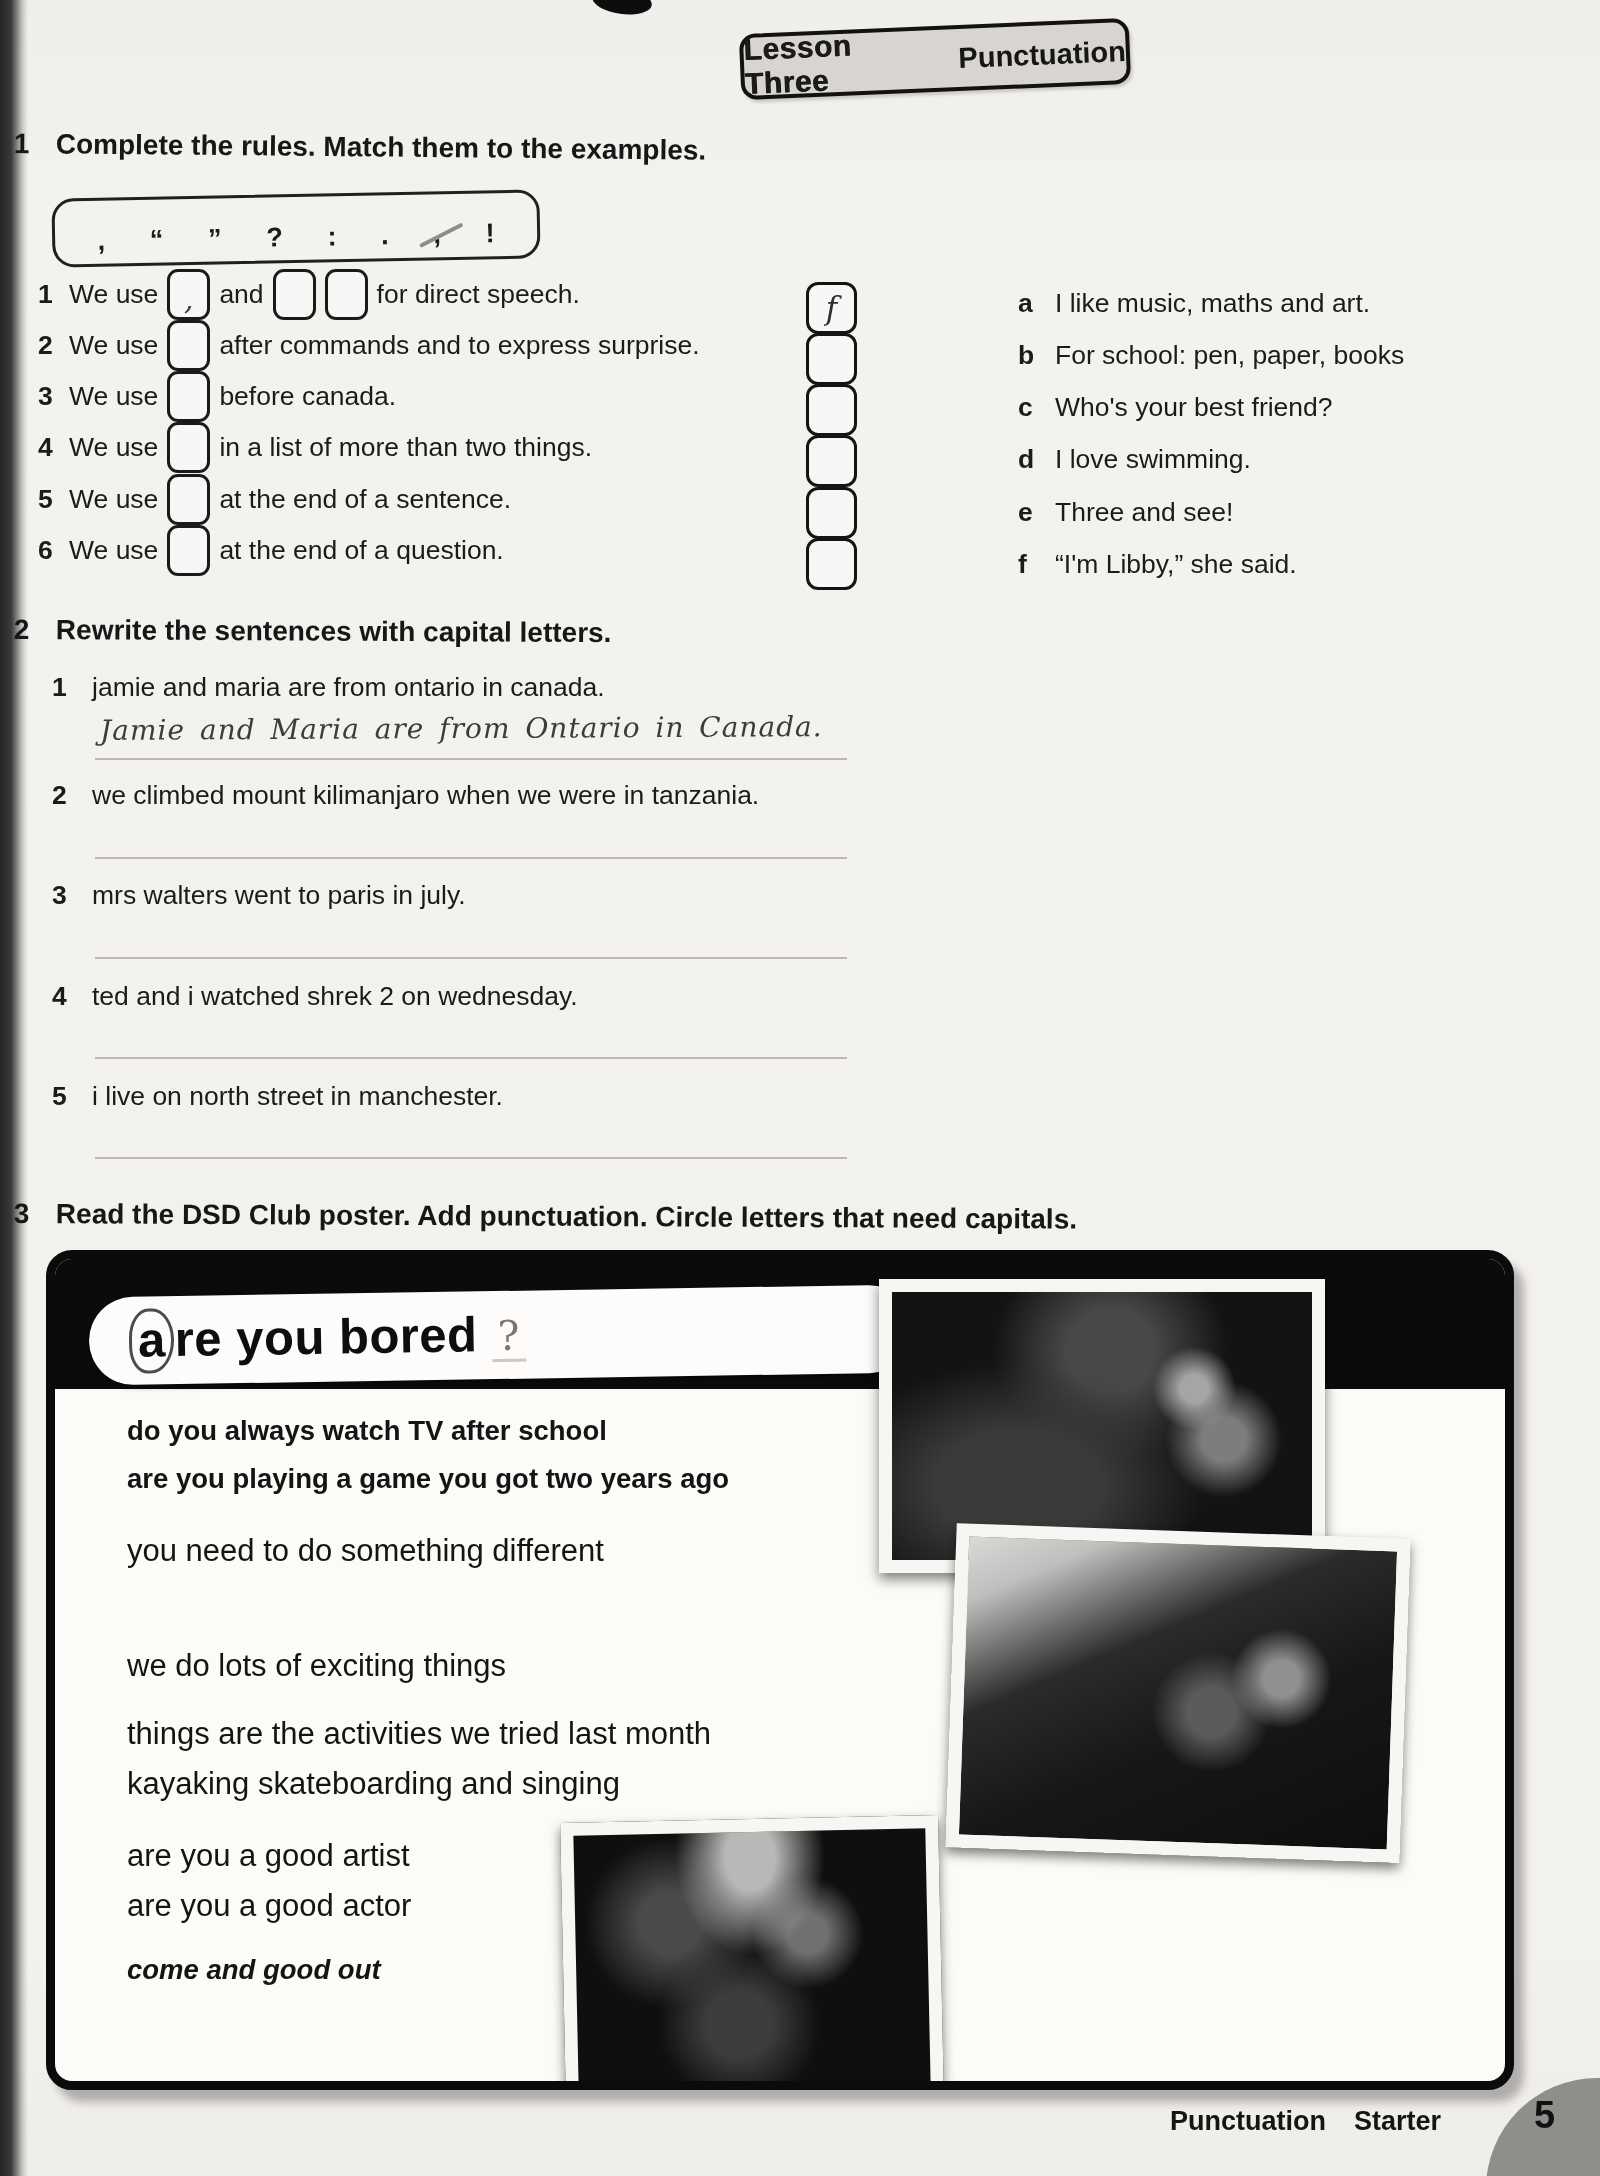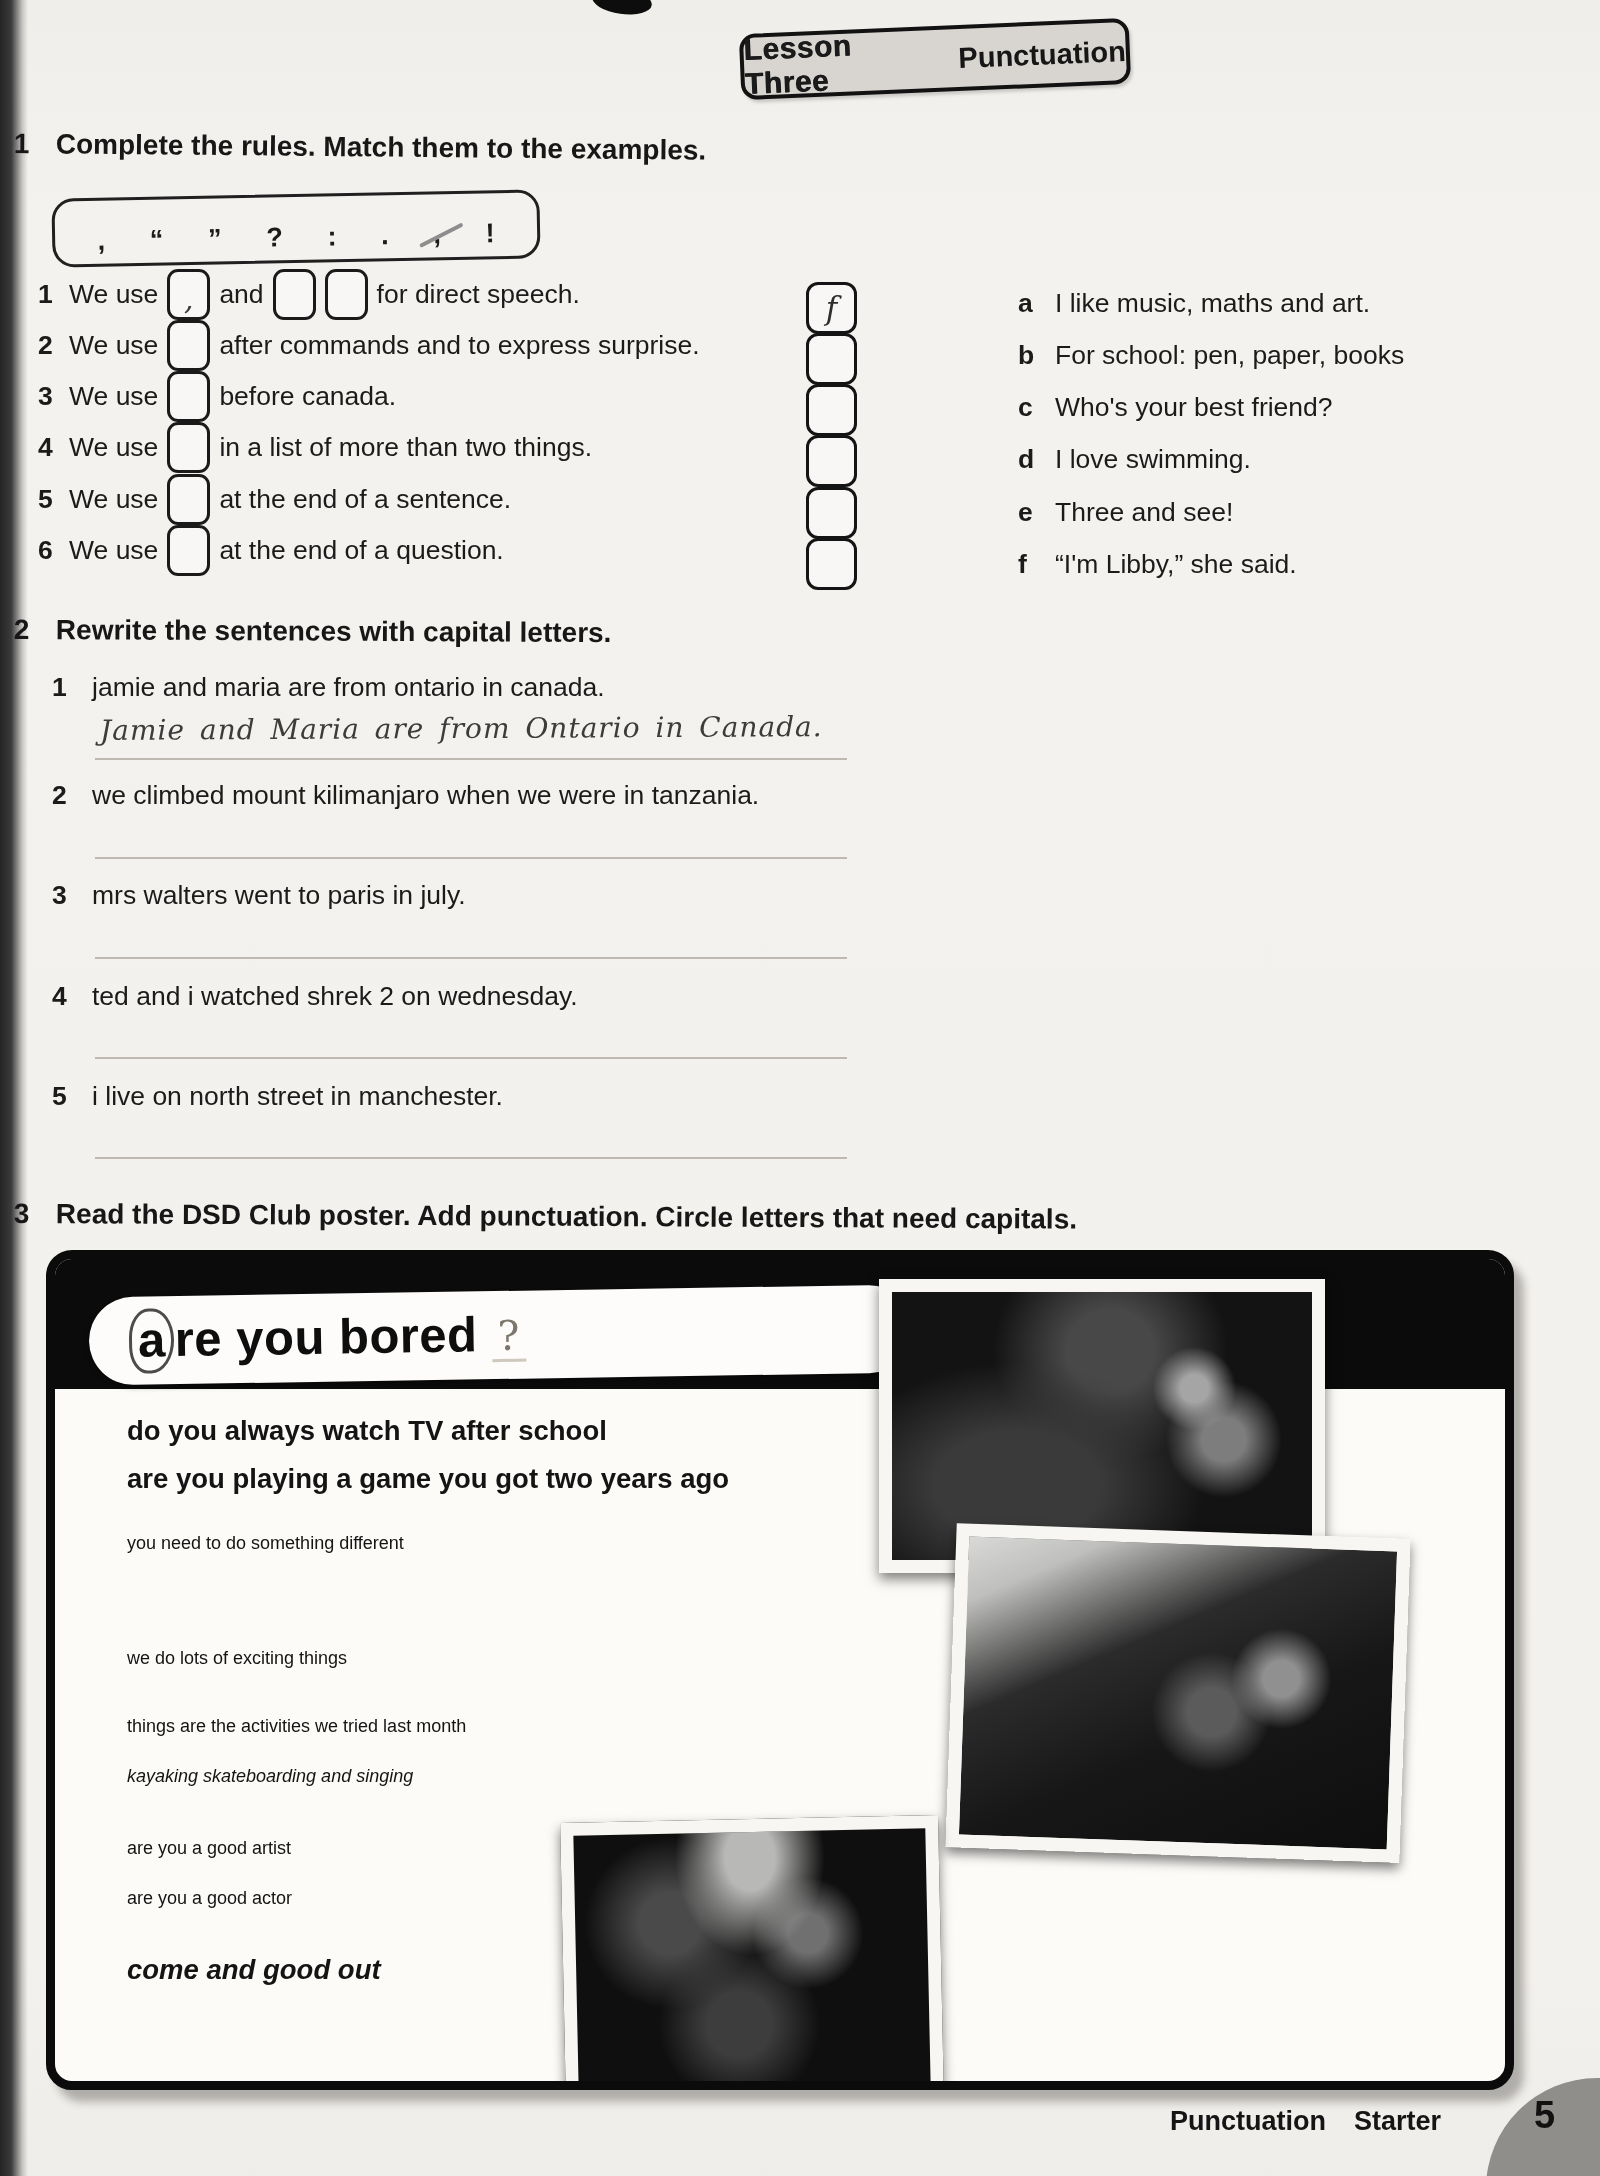--- a/index.html
+++ b/index.html
@@ -72,23 +72,23 @@
     box-shadow:10px 12px 9px rgba(80,78,74,.4);}
   .poster-topband{position:absolute;left:0;top:0;width:100%;height:130px;background:#0b0b0b;}
   .poster-banner{position:absolute;left:34px;top:32px;width:744px;height:88px;background:#fdfcfa;
     border-radius:48px;display:flex;align-items:center;padding:0 40px;transform:rotate(-.9deg);
     box-shadow:0 3px 5px rgba(0,0,0,.35);}
   .headline{font-size:49px;font-weight:700;letter-spacing:.5px;color:#0e0e0e;white-space:nowrap;}
   .circled{display:inline-block;border:3px solid #4c4c4c;border-radius:48% 52% 56% 44%;padding:0 5px 3px 6px;margin-right:1px;}
   .added-q{font-family:"DejaVu Serif",serif;font-size:41px;color:#7c766c;margin-left:14px;
     padding:6px 6px 0 6px;border-bottom:3px solid #cfc8bc;line-height:1.1;}
 
-  .p-line{position:absolute;left:72px;font-size:18px;color:#141414;white-space:nowrap;}
+  .p-line{position:absolute;left:72px;font-size:31px;color:#141414;white-space:nowrap;}
   .p-bold{font-weight:700;font-size:27.5px;}
-  .p-italic{font-style:italic;}
+  .p-italic{}
   .p-bolditalic{font-weight:700;font-style:italic;font-size:27.5px;}
 
   .photo{position:absolute;border:13px solid #f7f6f2;box-shadow:0 6px 12px rgba(0,0,0,.5);}
   .photo1{left:824px;top:20px;width:420px;height:268px;background:
     radial-gradient(circle at 72% 36%, #a5a5a5 0 4%, rgba(0,0,0,0) 12%),
     radial-gradient(circle at 79% 55%, #7d7d7d 0 6%, rgba(0,0,0,0) 16%),
     radial-gradient(ellipse at 30% 72%, #3a3a3a 0 20%, rgba(0,0,0,0) 45%),
     radial-gradient(ellipse at 52% 22%, #484848 0 14%, rgba(0,0,0,0) 38%),
     #131313;}
   .photo2{left:896px;top:272px;width:428px;height:298px;transform:rotate(2deg);background:

